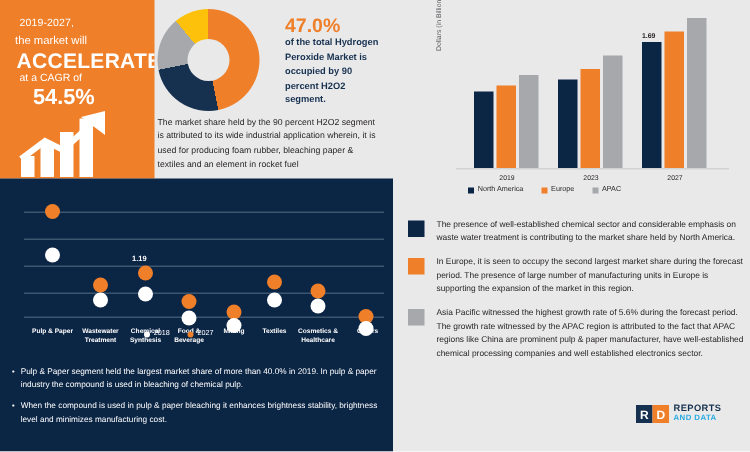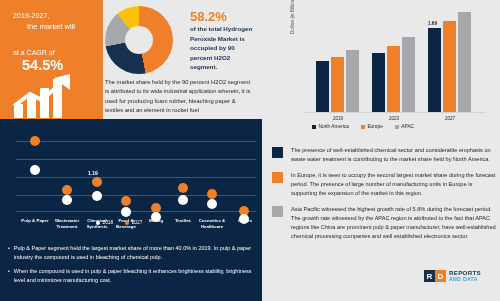--- a/index.html
+++ b/index.html
@@ -10,21 +10,21 @@
     overflow: hidden;
   }
   .page { position: relative; width: 500px; height: 301px; background: #e9e9ea; }
 
   
   .orange-panel {
     position: absolute; left: 0; top: 0; width: 103px; height: 119px;
     background: #ef7f29; color: #ffffff; overflow: hidden;
   }
   .op-line1 { position: absolute; left: 13px; top: 12px; font-size: 7px; letter-spacing: .1px; }
-  .op-line2 { position: absolute; left: 27px; top: 22px; font-size: 7.5px; }
+  .op-line2 { position: absolute; left: 10px; top: 22px; font-size: 7.5px; }
   .op-accel { position: absolute; left: 11px; top: 32px; font-size: 14px; font-weight: bold; letter-spacing: .2px; }
   .op-line3 { position: absolute; left: 13px; top: 49px; font-size: 7px; }
   .op-cagr  { position: absolute; left: 22px; top: 57px; font-size: 14.5px; font-weight: bold; }
   .op-graphic { position: absolute; left: 8px; top: 74px; width: 92px; height: 44px; }
   .bar-g { position: absolute; bottom: 0; background: #ffffff; }
   .bg1 { left: 6px;  width: 9px; height: 14px; }
   .bg2 { left: 19px; width: 9px; height: 22px; }
   .bg3 { left: 32px; width: 9px; height: 30px; }
   .bg4 { left: 45px; width: 9px; height: 39px; }
   .arrow-svg { position: absolute; left: 0; top: 0; }
@@ -112,40 +112,41 @@
   .lt2 { font-size: 5.2px; font-weight: bold; color: #29abe2; letter-spacing: .3px; margin-top: 1px; }
 </style>
 </head>
 <body>
 
 <div class="page">
 
   <div class="orange-panel">
     <div class="op-line1">2019-2027,</div>
     <div class="op-line2">the market will</div>
+    <div class="op-accel">ACCELERATE</div>
     <div class="op-line3">at a CAGR of</div>
     <div class="op-cagr">54.5%</div>
     <div class="op-graphic">
       <div class="bar-g bg1"></div>
       <div class="bar-g bg2"></div>
       <div class="bar-g bg3"></div>
       <div class="bar-g bg4"></div>
       <svg class="arrow-svg" width="92" height="44" viewBox="0 0 92 44">
         <polyline points="6,32 22,20 34,26 56,6" stroke="#ffffff" stroke-width="4" fill="none"></polyline>
         <polygon points="62,0 62,16 46,4" fill="#ffffff"></polygon>
       </svg>
     </div>
   </div>
 
   <div class="donut-wrap">
     <div class="donut"></div>
     <div class="donut-hole"></div>
   </div>
 
-  <div class="pct-num">58.2%</div>
+  <div class="pct-num">47.0%</div>
   <div class="pct-desc">of the total Hydrogen Peroxide  Market is occupied by 90 percent H2O2 segment.</div>
   <div class="donut-para">The market share held by the 90 percent H2O2 segment is attributed to its wide industrial application wherein, it is used for producing foam rubber, bleaching paper &amp; textiles and an element in rocket fuel</div>
 
   <div class="barchart">
     <div class="ylabel">Dollars (in Billion)</div>
     <div class="axis-line"></div>
 
     <div class="plot">
       <div class="group g1">
         <div class="bar b-na" style="height:51px"></div>

